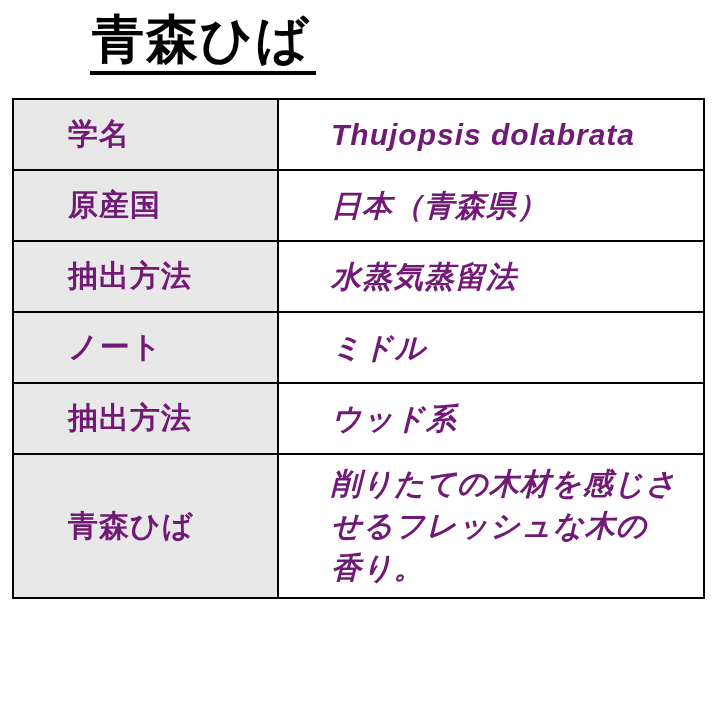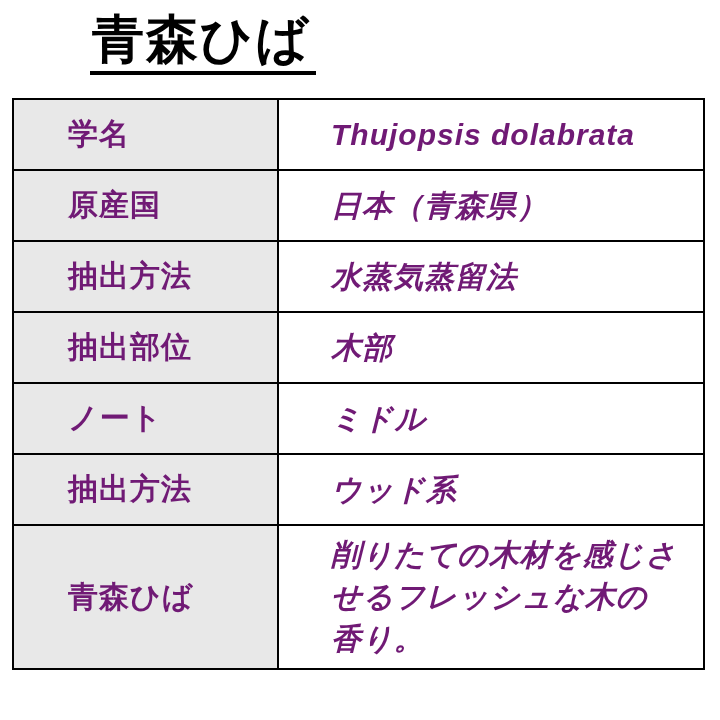--- a/index.html
+++ b/index.html
@@ -88,24 +88,20 @@
   <tr>
     <th class="label-cell">原産国</th>
     <td class="value-cell">日本（青森県）</td>
   </tr>
 
   <tr>
     <th class="label-cell">抽出方法</th>
     <td class="value-cell">水蒸気蒸留法</td>
   </tr>
 
-  <tr>
-    <th class="label-cell">抽出部位</th>
-    <td class="value-cell">木部</td>
-  </tr>
 
   <tr>
     <th class="label-cell">ノート</th>
     <td class="value-cell">ミドル</td>
   </tr>
 
   <tr>
     <th class="label-cell">抽出方法</th>
     <td class="value-cell">ウッド系</td>
   </tr>

